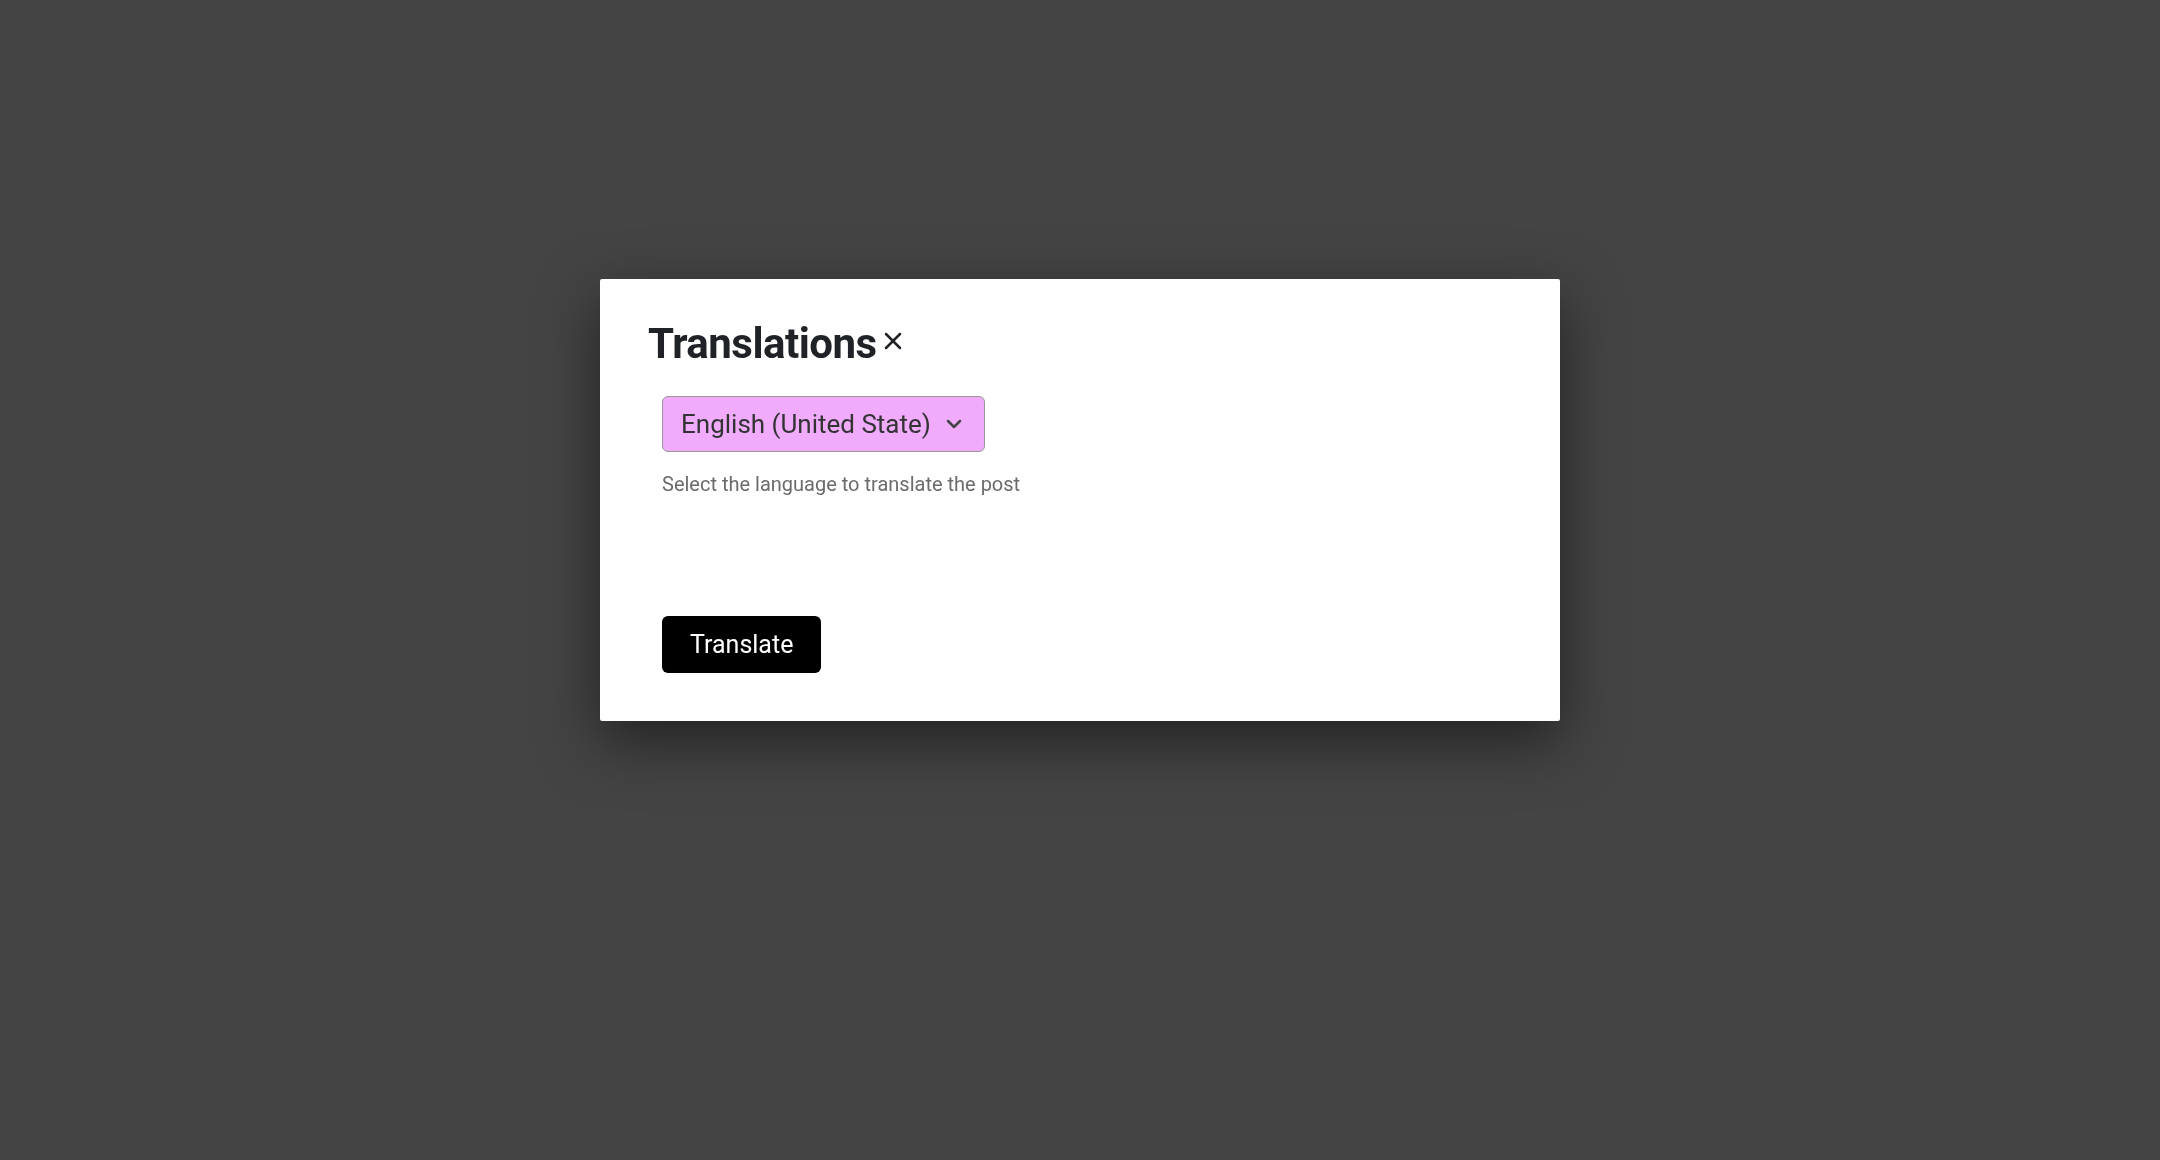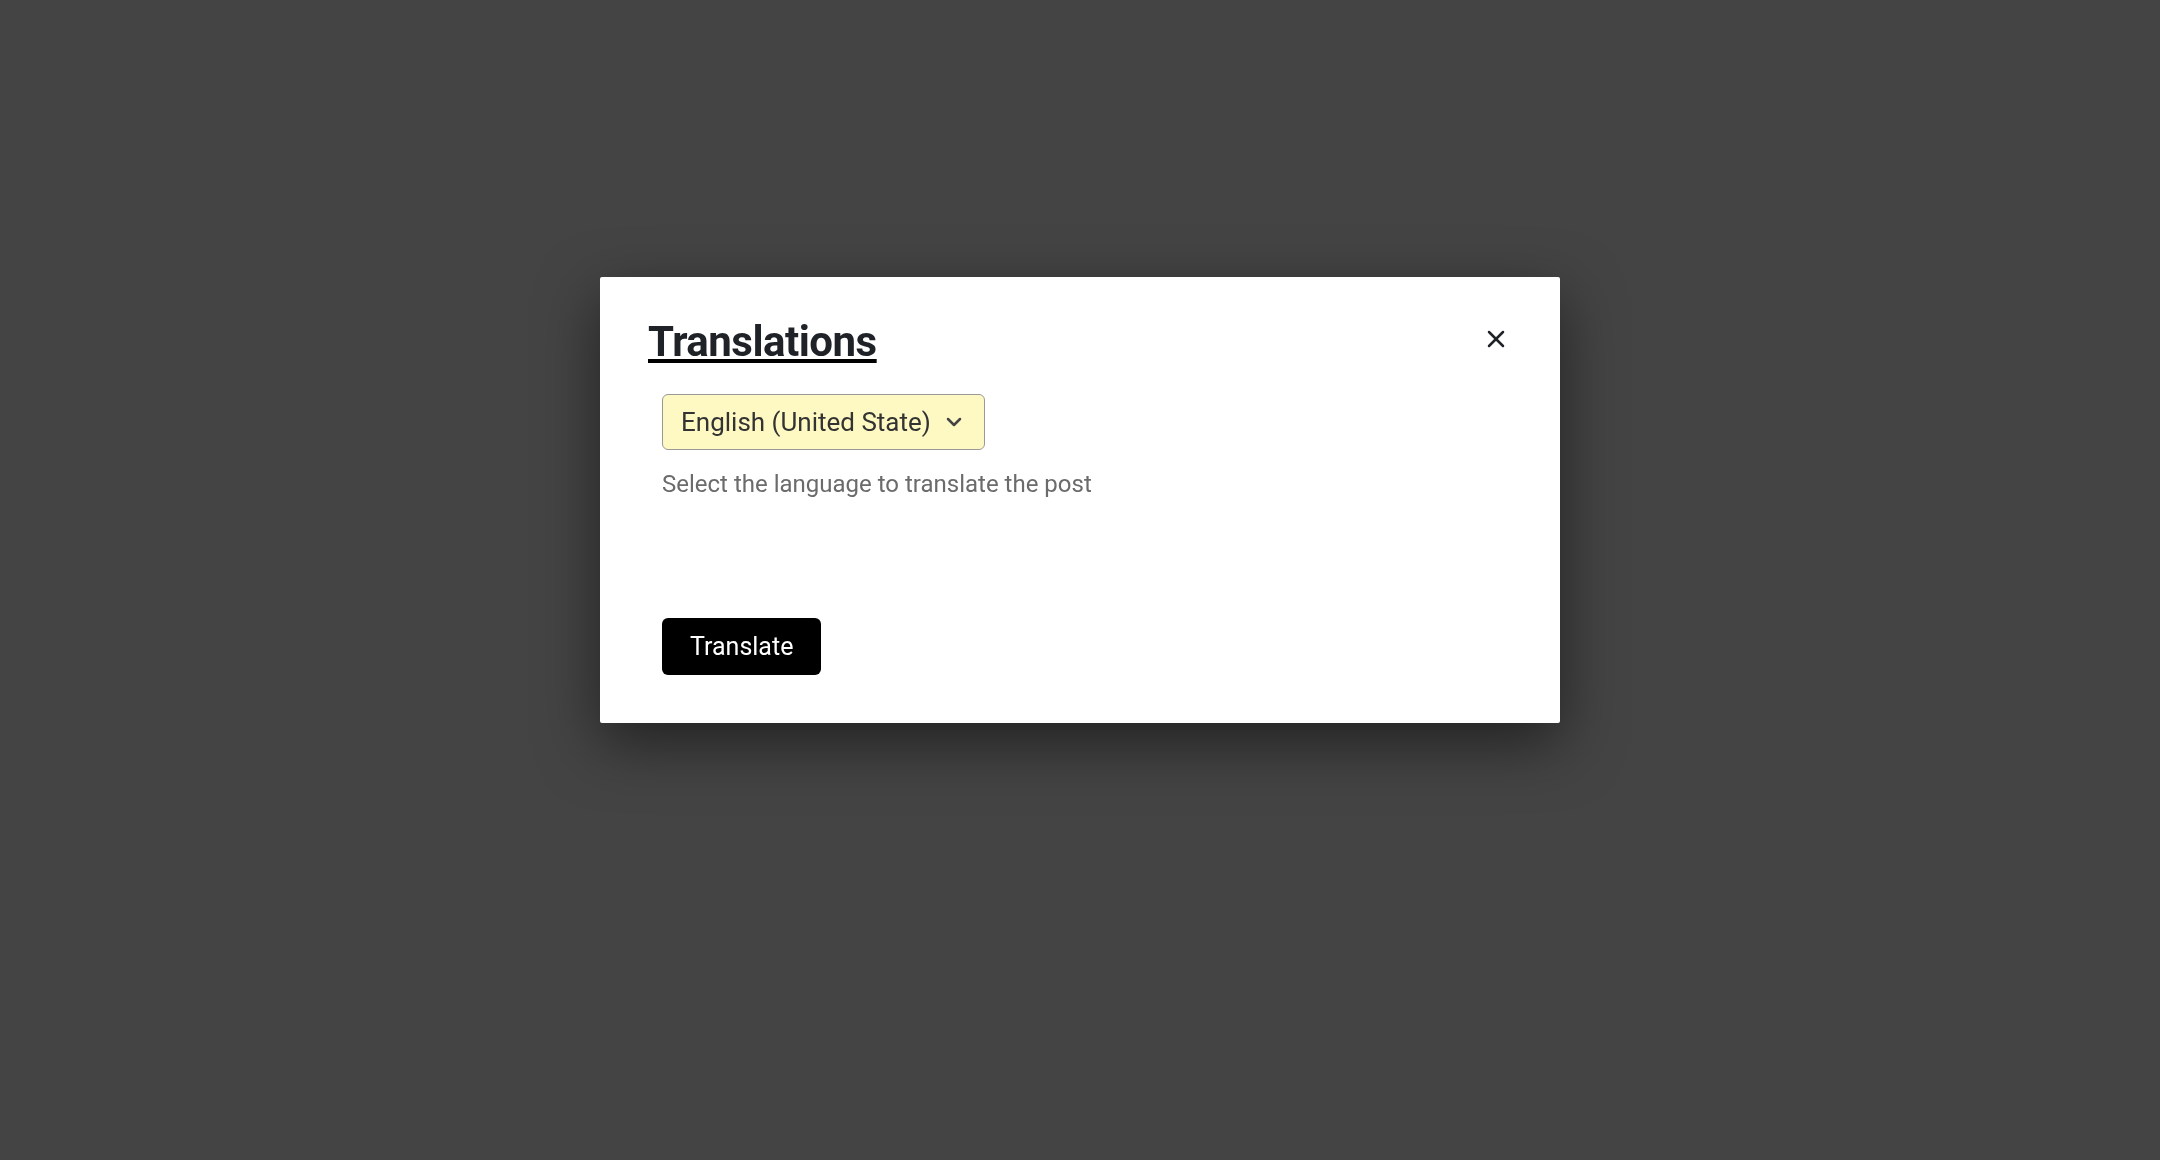--- a/index.html
+++ b/index.html
@@ -24,24 +24,22 @@
       background-color: #ffffff;
       border-radius: 2px;
       box-shadow: 0 20px 60px rgba(0, 0, 0, 0.5);
       padding: 40px 48px 48px 48px;
       position: relative;
       margin-top: -160px;
     }
 
     .modal-header {
       display: flex;
-      justify-content: space-between;
       align-items: flex-start;
       margin-bottom: 28px;
-      text-decoration: underline;
     }
 
     .modal-title {
       font-size: 42px;
       font-weight: 700;
       color: #1f2328;
       letter-spacing: -0.5px;
     }
 
     .close-button {
@@ -65,36 +63,36 @@
       padding-left: 14px;
     }
 
     .language-select {
       display: inline-flex;
       align-items: center;
       gap: 11px;
       padding: 12px 18px;
       border: 1px solid #999999;
       border-radius: 6px;
-      background: #fef9c3;
+      background: #f0abfc;
       font-size: 26px;
       color: #333333;
       cursor: pointer;
       font-family: inherit;
     }
 
     .language-select svg {
       width: 24px;
       height: 24px;
       stroke: #444444;
     }
 
     .helper-text {
       margin-top: 20px;
-      font-size: 24px;
+      font-size: 20px;
       color: #6b6b6b;
     }
 
     .modal-footer {
       margin-top: 120px;
       padding-left: 14px;
     }
 
     .translate-button {
       background-color: #000000;

